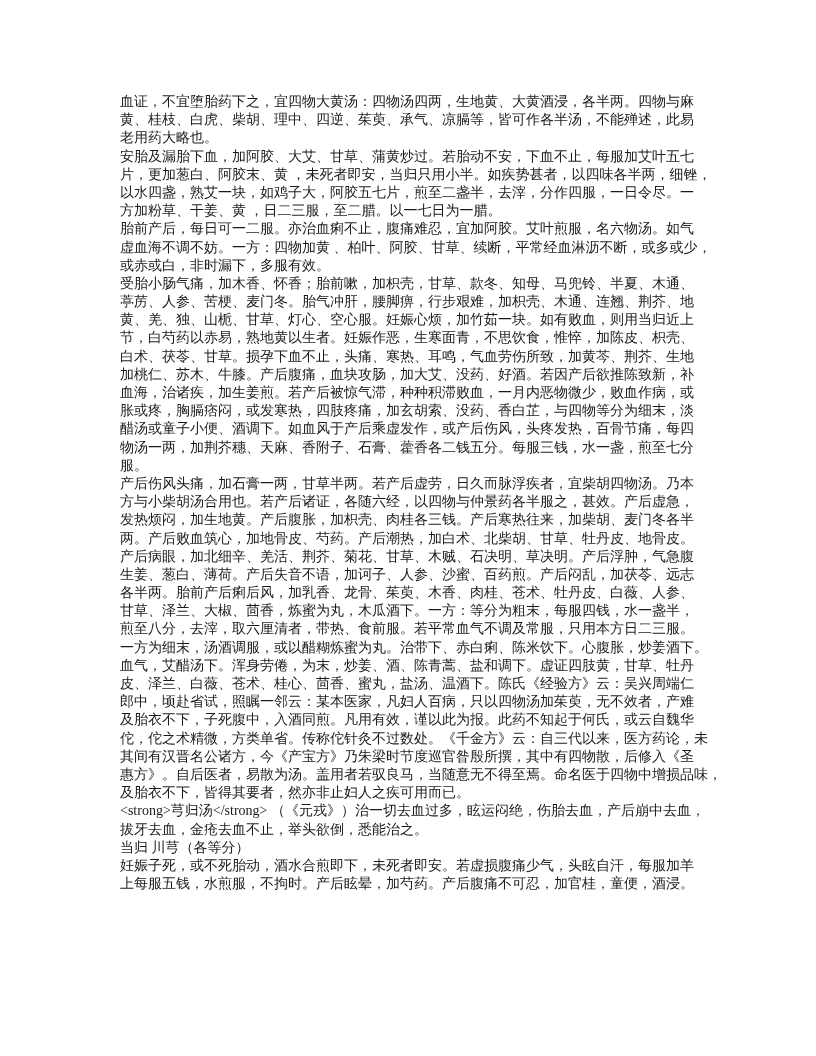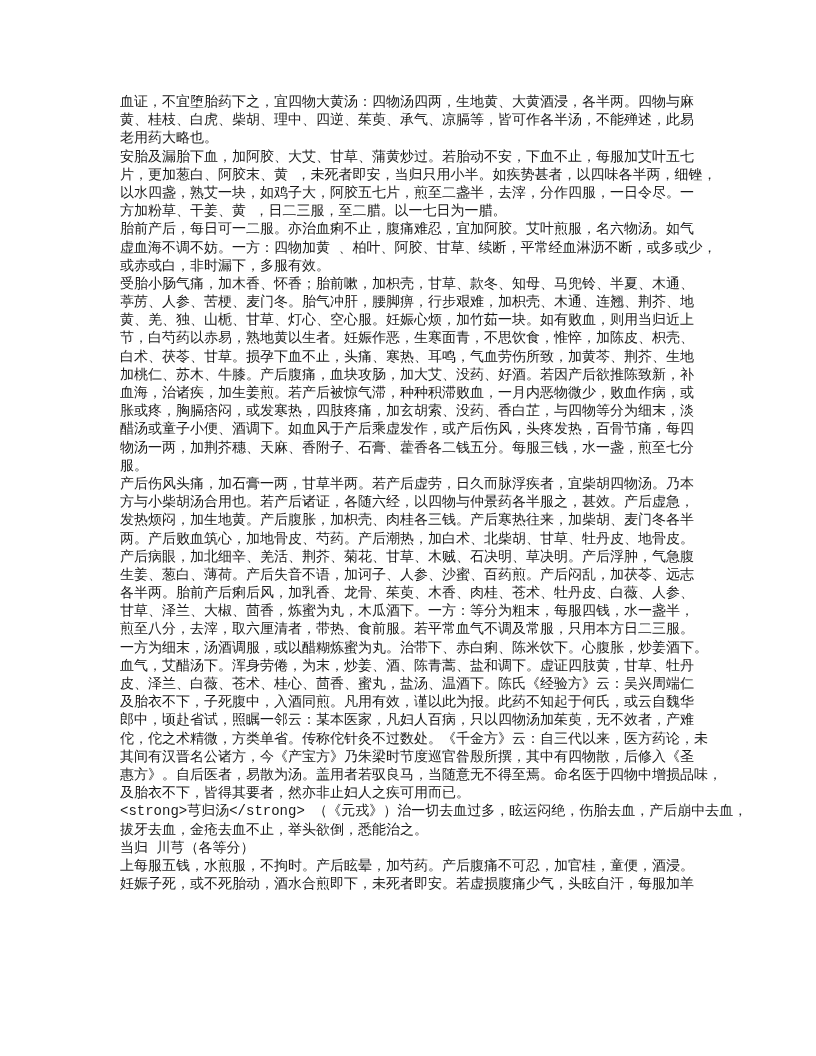--- a/index.html
+++ b/index.html
@@ -21,21 +21,20 @@
     width: 586px;
     font-family: "Liberation Serif", "DejaVu Serif", serif;
     font-size: 14px;
     line-height: 18.2px;
     color: #1a1a1a;
     letter-spacing: 0;
   }
   .paragraph {
     margin: 0;
     padding: 0;
-    font-family: Liberation Mono, monospace;
   }
   .text-line {
     white-space: pre;
     height: 18.2px;
   }
 </style>
 </head>
 <body style="background: rgb(255, 255, 255);">
 
 <div class="page">
@@ -75,34 +74,34 @@
         <div class="text-line">发热烦闷，加生地黄。产后腹胀，加枳壳、肉桂各三钱。产后寒热往来，加柴胡、麦门冬各半</div>
         <div class="text-line">两。产后败血筑心，加地骨皮、芍药。产后潮热，加白术、北柴胡、甘草、牡丹皮、地骨皮。</div>
         <div class="text-line">产后病眼，加北细辛、羌活、荆芥、菊花、甘草、木贼、石决明、草决明。产后浮肿，气急腹</div>
         <div class="text-line">生姜、葱白、薄荷。产后失音不语，加诃子、人参、沙蜜、百药煎。产后闷乱，加茯苓、远志</div>
         <div class="text-line">各半两。胎前产后痢后风，加乳香、龙骨、茱萸、木香、肉桂、苍术、牡丹皮、白薇、人参、</div>
         <div class="text-line">甘草、泽兰、大椒、茴香，炼蜜为丸，木瓜酒下。一方：等分为粗末，每服四钱，水一盏半，</div>
         <div class="text-line">煎至八分，去滓，取六厘清者，带热、食前服。若平常血气不调及常服，只用本方日二三服。</div>
         <div class="text-line">一方为细末，汤酒调服，或以醋糊炼蜜为丸。治带下、赤白痢、陈米饮下。心腹胀，炒姜酒下。</div>
         <div class="text-line">血气，艾醋汤下。浑身劳倦，为末，炒姜、酒、陈青蒿、盐和调下。虚证四肢黄，甘草、牡丹</div>
         <div class="text-line">皮、泽兰、白薇、苍术、桂心、茴香、蜜丸，盐汤、温酒下。陈氏《经验方》云：吴兴周端仁</div>
+        <div class="text-line">郎中，顷赴省试，照瞩一邻云：某本医家，凡妇人百病，只以四物汤加茱萸，无不效者，产难</div>
         <div class="text-line">及胎衣不下，子死腹中，入酒同煎。凡用有效，谨以此为报。此药不知起于何氏，或云自魏华</div>
-        <div class="text-line">郎中，顷赴省试，照瞩一邻云：某本医家，凡妇人百病，只以四物汤加茱萸，无不效者，产难</div>
         <div class="text-line">佗，佗之术精微，方类单省。传称佗针灸不过数处。《千金方》云：自三代以来，医方药论，未</div>
       </div>
       <div class="paragraph">
         <div class="text-line">其间有汉晋名公诸方，今《产宝方》乃朱梁时节度巡官昝殷所撰，其中有四物散，后修入《圣</div>
         <div class="text-line">惠方》。自后医者，易散为汤。盖用者若驭良马，当随意无不得至焉。命名医于四物中增损品味，</div>
         <div class="text-line">及胎衣不下，皆得其要者，然亦非止妇人之疾可用而已。</div>
       </div>
       <div class="paragraph">
         <div class="text-line">&lt;strong&gt;芎归汤&lt;/strong&gt; （《元戎》）治一切去血过多，眩运闷绝，伤胎去血，产后崩中去血，</div>
         <div class="text-line">拔牙去血，金疮去血不止，举头欲倒，悉能治之。</div>
       </div>
       <div class="paragraph">
         <div class="text-line">当归 川芎（各等分）</div>
       </div>
       <div class="paragraph">
+        <div class="text-line">妊娠子死，或不死胎动，酒水合煎即下，未死者即安。若虚损腹痛少气，头眩自汗，每服加羊</div>
         <div class="text-line">上每服五钱，水煎服，不拘时。产后眩晕，加芍药。产后腹痛不可忍，加官桂，童便，酒浸。</div>
-        <div class="text-line">妊娠子死，或不死胎动，酒水合煎即下，未死者即安。若虚损腹痛少气，头眩自汗，每服加羊</div>
       </div>
     </div>
 </div>
 
 </body></html>

